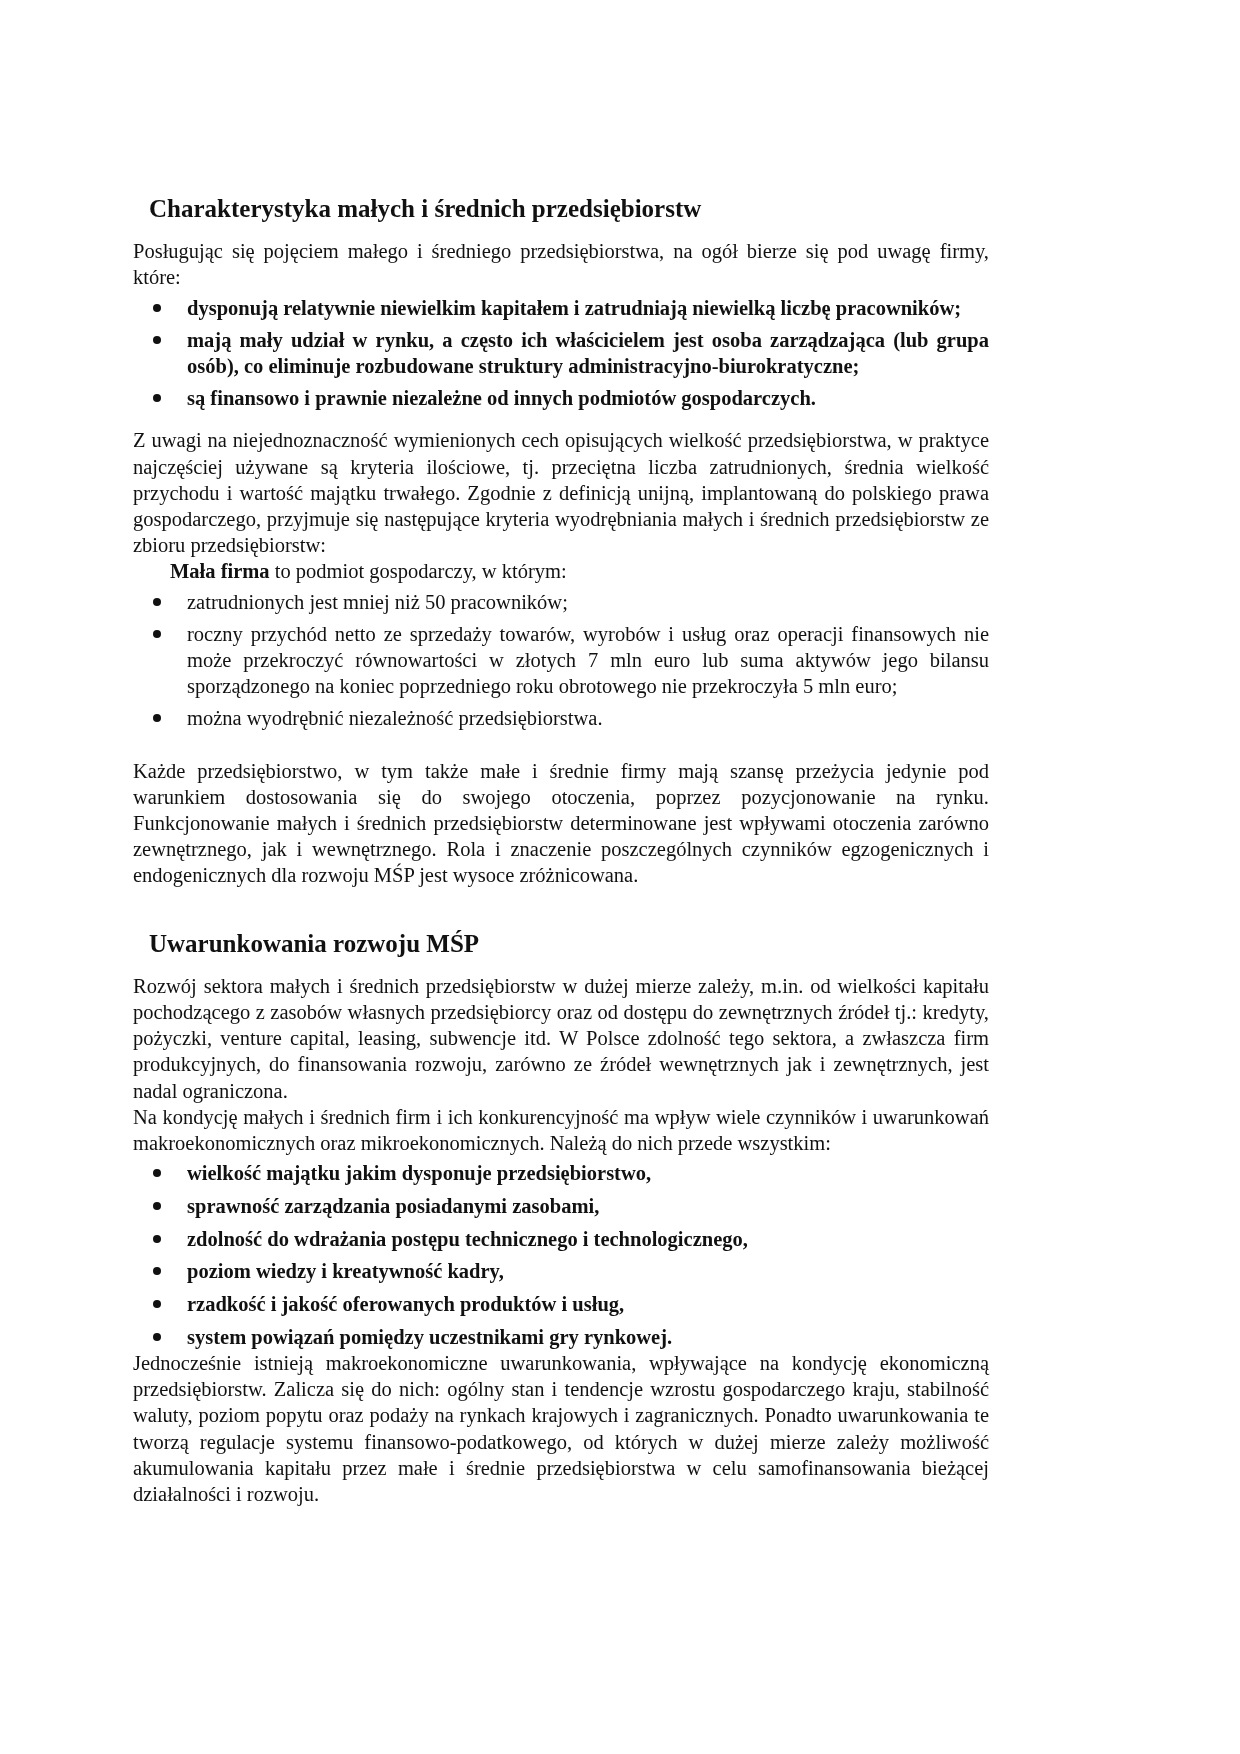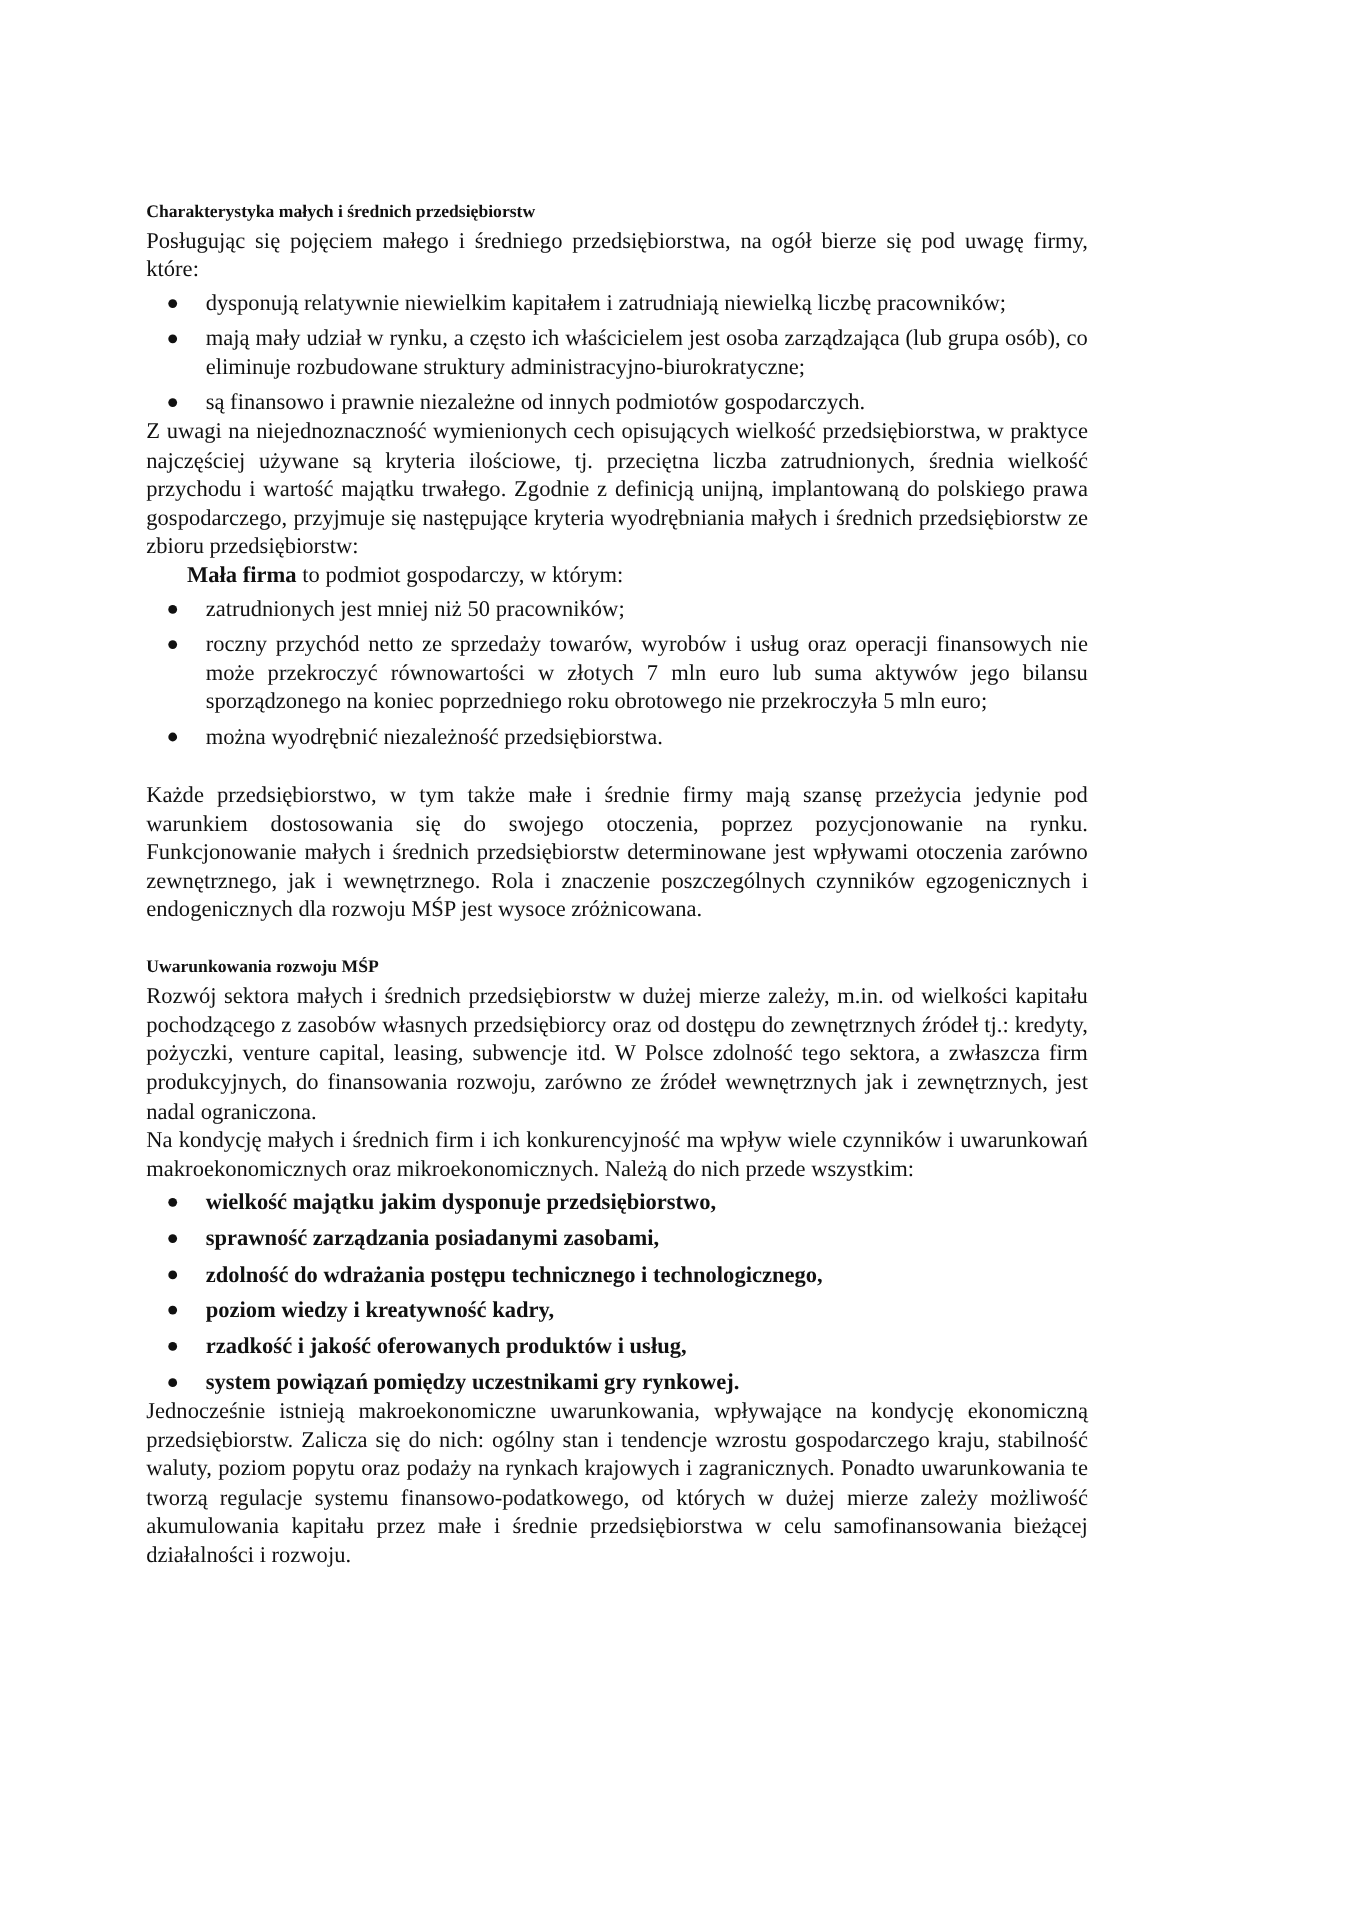--- a/index.html
+++ b/index.html
@@ -8,23 +8,23 @@
     position: absolute;
     left: 133px;
     top: 180px;
     width: 856px;
     font-family: "Liberation Serif", "DejaVu Serif", serif;
     font-size: 20.5px;
     line-height: 26.2px;
     color: #111111;
   }
   h2 {
-    font-size: 16px;
+    font-size: 25px;
     font-weight: bold;
-    margin: 0;
+    margin: 16px;
     line-height: 26.2px;
   }
   p {
     margin: 0;
     text-align: justify;
     text-align-last: left;
   }
   ul {
     margin: 0;
     padding: 0;
@@ -53,24 +53,24 @@
   b { font-weight: bold; }
 </style>
 </head>
 <body>
 
 <div class="page">
 
   <h2>Charakterystyka małych i średnich przedsiębiorstw</h2>
   <p>Posługując się pojęciem małego i średniego przedsiębiorstwa, na ogół bierze się pod uwagę firmy, które:</p>
 
-  <ul style="margin-top:4px;">
+  <ul style="margin-top:4px;font-weight:bold;">
     <li><span class="bullet"></span><span>dysponują relatywnie niewielkim kapitałem i zatrudniają niewielką liczbę pracowników;</span></li>
     <li><span class="bullet"></span><span>mają mały udział w rynku, a często ich właścicielem jest osoba zarządzająca (lub grupa osób), co eliminuje rozbudowane struktury administracyjno-biurokratyczne;</span></li>
-    <li style="margin-bottom:0;"><span class="bullet"></span><span>są finansowo i prawnie niezależne od innych podmiotów gospodarczych.</span></li>
+    <li style="margin-bottom:16px;"><span class="bullet"></span><span>są finansowo i prawnie niezależne od innych podmiotów gospodarczych.</span></li>
   </ul>
 
   <p>Z uwagi na niejednoznaczność wymienionych cech opisujących wielkość przedsiębiorstwa, w praktyce najczęściej używane są kryteria ilościowe, tj. przeciętna liczba zatrudnionych, średnia wielkość przychodu i wartość majątku trwałego. Zgodnie z definicją unijną, implantowaną do polskiego prawa gospodarczego, przyjmuje się następujące kryteria wyodrębniania małych i średnich przedsiębiorstw ze zbioru przedsiębiorstw:</p>
 
   <p class="indent"><b>Mała firma</b><span> to podmiot gospodarczy, w którym:</span></p>
 
   <ul style="margin-top:4px;">
     <li><span class="bullet"></span><span>zatrudnionych jest mniej niż 50 pracowników;</span></li>
     <li><span class="bullet"></span><span>roczny przychód netto ze sprzedaży towarów, wyrobów i usług oraz operacji finansowych nie może przekroczyć równowartości w złotych 7 mln euro lub suma aktywów jego bilansu sporządzonego na koniec poprzedniego roku obrotowego nie przekroczyła 5 mln euro;</span></li>
     <li style="margin-bottom:0;"><span class="bullet"></span><span>można wyodrębnić niezależność przedsiębiorstwa.</span></li>

